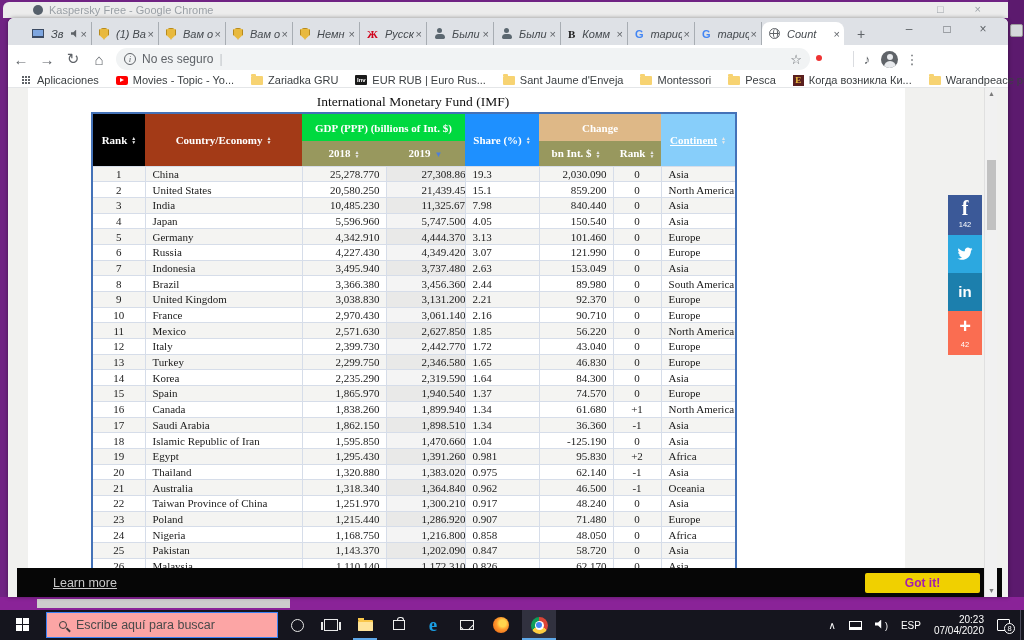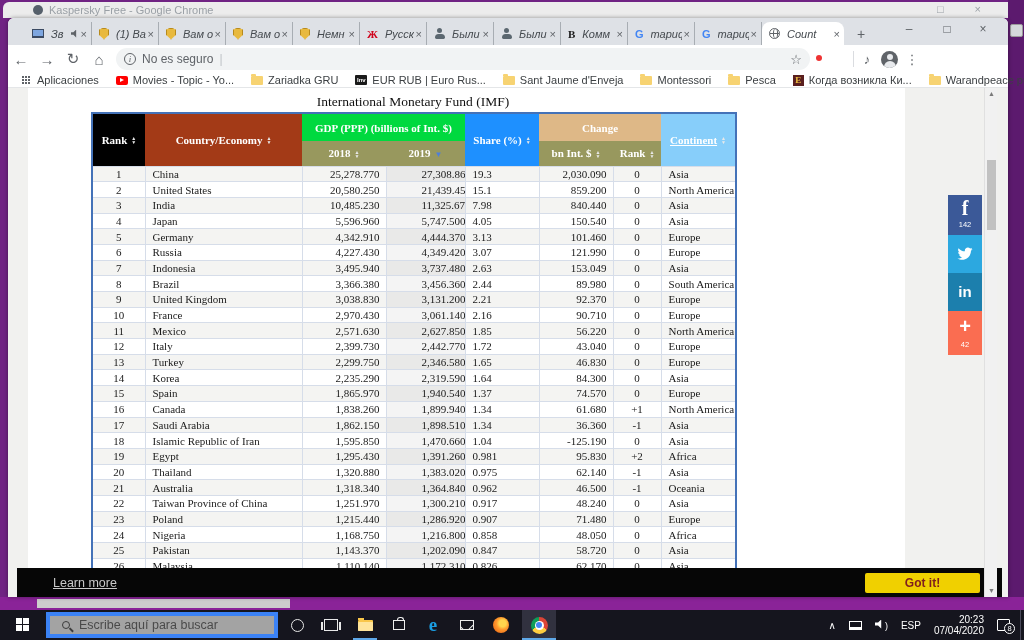--- a/index.html
+++ b/index.html
@@ -110,27 +110,27 @@
   #share-fb { height:40px; background:#3b5998; font-family:"Liberation Serif",serif; font-weight:bold; font-size:20px; line-height:26px; }
   #share-fb .cnt { font-family:"Liberation Sans",sans-serif; }
   #share-tw { height:38px; background:#2ca8e0; }
   #share-li { height:38px; background:#1c7fad; font-weight:bold; font-size:15px; line-height:38px; }
   #share-plus { height:44px; background:#fa6d51; font-size:20px; font-weight:bold; line-height:30px; }
   .cnt { display:block; font-size:7.5px; line-height:8px; font-weight:normal; }
 
   
   #cookie-banner { left:9px; top:480px; width:985px; height:29px; background:#060606; z-index:50; display:flex; align-items:center; color:#fff; font-size:12.5px; padding-left:28px; }
   #cookie-link { color:#c9c9c9; text-decoration:underline; margin-left:8px; }
-  #cookie-btn { position:absolute; right:22px; top:5px; width:115px; height:20px; background:#f0d000; color:#7f1d1d; font-weight:bold; font-size:12px; text-align:center; line-height:20px; border-radius:2px; }
+  #cookie-btn { position:absolute; right:22px; top:5px; width:115px; height:20px; background:#f0d000; color:#a21caf; font-weight:bold; font-size:12px; text-align:center; line-height:20px; border-radius:2px; }
 
   
   #taskbar { left:0; top:610px; width:1024px; height:30px; background:#15151e; z-index:90; }
   #start-btn { left:0; top:0; width:46px; height:30px; }
   .win-logo { position:absolute; left:16px; top:8px; width:6px; height:6px; background:#fff; box-shadow:7px 0 0 #fff,0 7px 0 #fff,7px 7px 0 #fff; }
-  #task-search { left:46px; top:2px; width:232px; height:26px; background:#a3a3a3; border:4px solid #3b82f6; display:flex; align-items:center; color:#4a4a4a; font-size:12.5px; }
+  #task-search { left:46px; top:2px; width:232px; height:26px; background:#fca5a5; border:1px solid #3b82f6; display:flex; align-items:center; color:#4a4a4a; font-size:12.5px; }
   .magnifier { width:8px; height:8px; border:1.5px solid #3c3c3c; border-radius:50%; position:relative; margin:0 9px 0 12px; flex:none; }
   .magnifier::after { content:""; position:absolute; left:6px; top:7px; width:5px; height:1.5px; background:#3c3c3c; transform:rotate(45deg); }
   .tb-ic { position:absolute; top:0; width:34px; height:30px; display:flex; align-items:center; justify-content:center; }
   .cortana-ring { width:13px; height:13px; border:1.5px solid #e8e8e8; border-radius:50%; }
   .taskview { width:14px; height:12px; border:1px solid #e8e8e8; position:relative; }
   .taskview::before { content:""; position:absolute; left:-4px; top:2px; width:2px; height:8px; background:#e8e8e8; }
   .taskview::after { content:""; position:absolute; right:-4px; top:2px; width:2px; height:8px; background:#e8e8e8; }
   .tb-folder { width:15px; height:11px; background:#f9c64a; border-radius:1px; position:relative; }
   .tb-folder::before { content:""; position:absolute; top:-2px; left:0; width:6px; height:2px; background:#f9c64a; }
   .tb-folder::after { content:""; position:absolute; top:2px; left:0; width:15px; height:9px; background:#ffe49a; border-radius:1px; }

